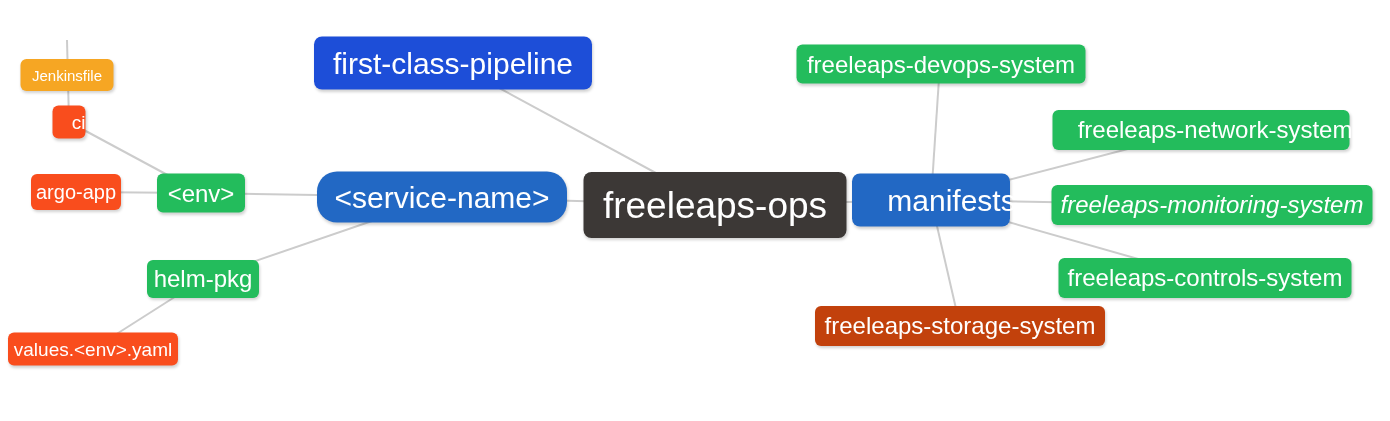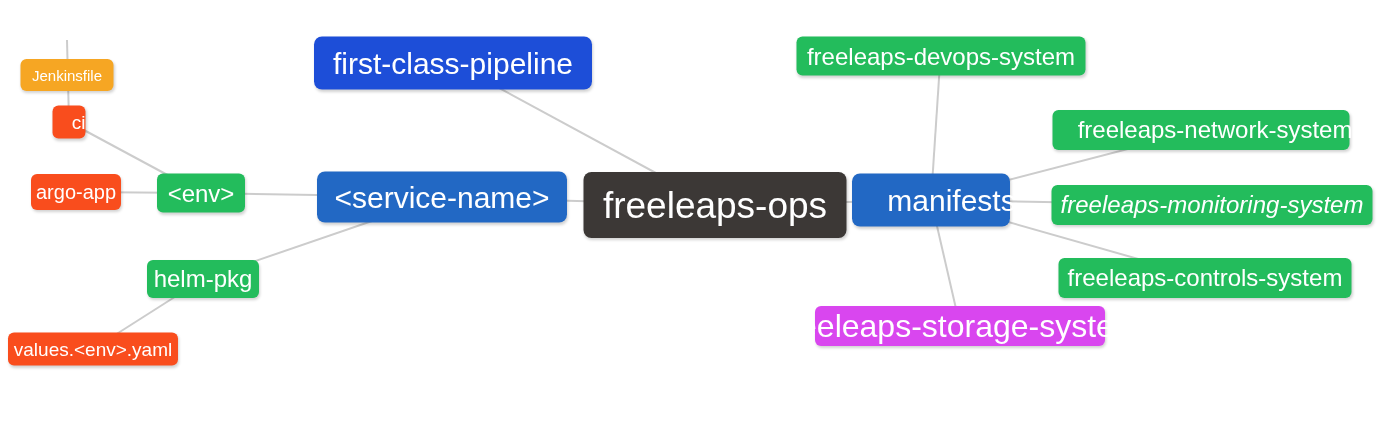--- a/index.html
+++ b/index.html
@@ -75,38 +75,38 @@
       </div>
       <div class="node" style="left: 203px; top: 279px; width: 112px; height: 38px; font-size: 24px; border-radius: 6px; background: rgb(35, 188, 92); color: rgb(255, 255, 255);">
         <span>helm-pkg</span>
       </div>
       <div class="node" style="left: 93px; top: 349px; width: 170px; height: 33px; font-size: 19px; border-radius: 6px; background: rgb(249, 77, 29); color: rgb(255, 255, 255);">
         <span>values.&lt;env&gt;.yaml</span>
       </div>
       <div class="node" style="left: 453px; top: 63px; width: 278px; height: 53px; font-size: 30px; border-radius: 8px; background: #1d4ed8; color: rgb(255, 255, 255);">
         <span>first-class-pipeline</span>
       </div>
-      <div class="node" style="left: 442px; top: 197px; width: 250px; height: 51px; font-size: 30px; border-radius: 8px; background: rgb(34, 104, 196); color: rgb(255, 255, 255);">
+      <div class="node" style="left: 442px; top: 197px; width: 250px; height: 51px; font-size: 30px; border-radius: 20px; background: rgb(34, 104, 196); color: rgb(255, 255, 255);">
         <span>&lt;service-name&gt;</span>
       </div>
       <div class="node" style="left: 715px; top: 205px; width: 263px; height: 66px; font-size: 37px; border-radius: 8px; background: rgb(60, 56, 54); color: rgb(255, 255, 255);">
         <span>freeleaps-ops</span>
       </div>
       <div class="node" style="left: 931px; top: 200px; width: 158px; height: 53px; font-size: 30px; border-radius: 8px; background: rgb(34, 104, 196); color: rgb(255, 255, 255); padding-left: 41px;">
         <span>manifests</span>
       </div>
-      <div class="node" style="left: 941px; top: 56px; width: 289px; height: 39px; font-size: 24px; border-radius: 6px; background: rgb(35, 188, 92); color: rgb(255, 255, 255);">
+      <div class="node" style="left: 941px; top: 64px; width: 289px; height: 39px; font-size: 24px; border-radius: 6px; background: rgb(35, 188, 92); color: rgb(255, 255, 255);">
         <span>freeleaps-devops-system</span>
       </div>
       <div class="node" style="left: 1201px; top: 130px; width: 297px; height: 40px; font-size: 24px; border-radius: 6px; background: rgb(35, 188, 92); color: rgb(255, 255, 255); padding-left: 28px;">
         <span>freeleaps-network-system</span>
       </div>
       <div class="node" style="left: 1212px; top: 205px; width: 321px; height: 40px; font-size: 24px; border-radius: 6px; background: rgb(35, 188, 92); color: rgb(255, 255, 255); font-style: italic;">
         <span>freeleaps-monitoring-system</span>
       </div>
       <div class="node" style="left: 1205px; top: 278px; width: 293px; height: 40px; font-size: 24px; border-radius: 6px; background: rgb(35, 188, 92); color: rgb(255, 255, 255);">
         <span>freeleaps-controls-system</span>
       </div>
-      <div class="node" style="left: 960px; top: 326px; width: 290px; height: 40px; font-size: 32px; border-radius: 6px; background: #d946ef; color: rgb(255, 255, 255);">
+      <div class="node" style="left: 960px; top: 326px; width: 290px; height: 40px; font-size: 24px; border-radius: 6px; background: #c2410c; color: rgb(255, 255, 255);">
         <span>freeleaps-storage-system</span>
       </div>
     </div>
 </div>
 
 </body></html>

